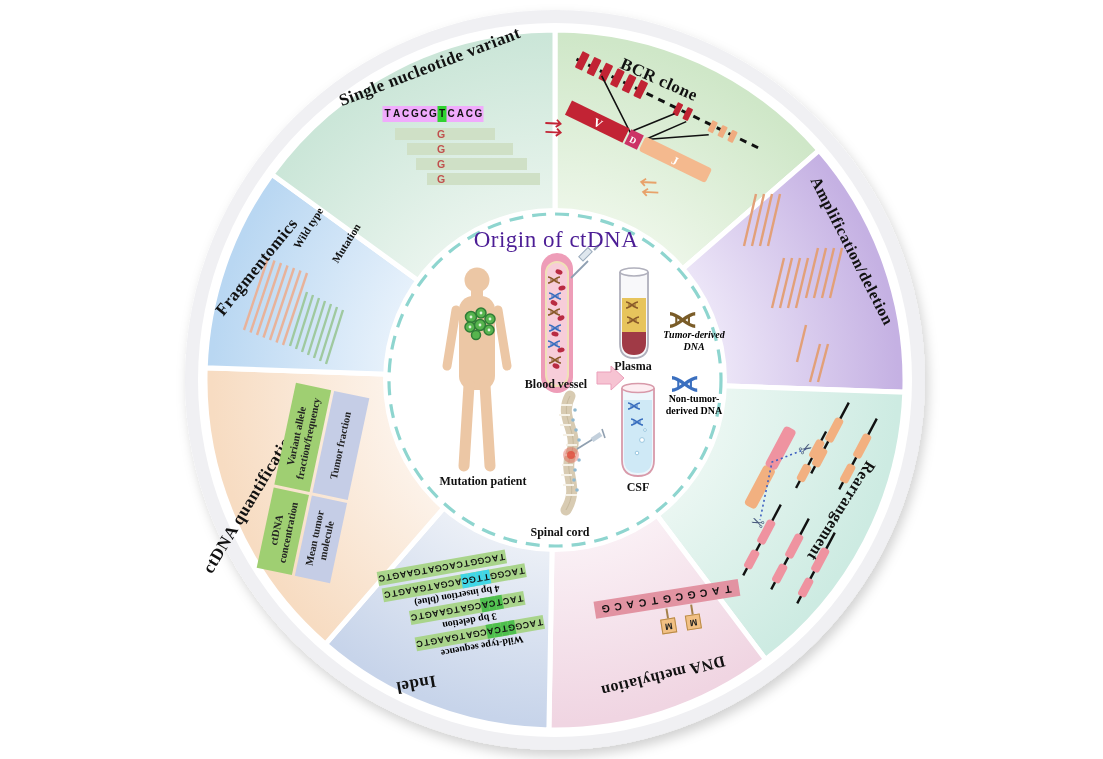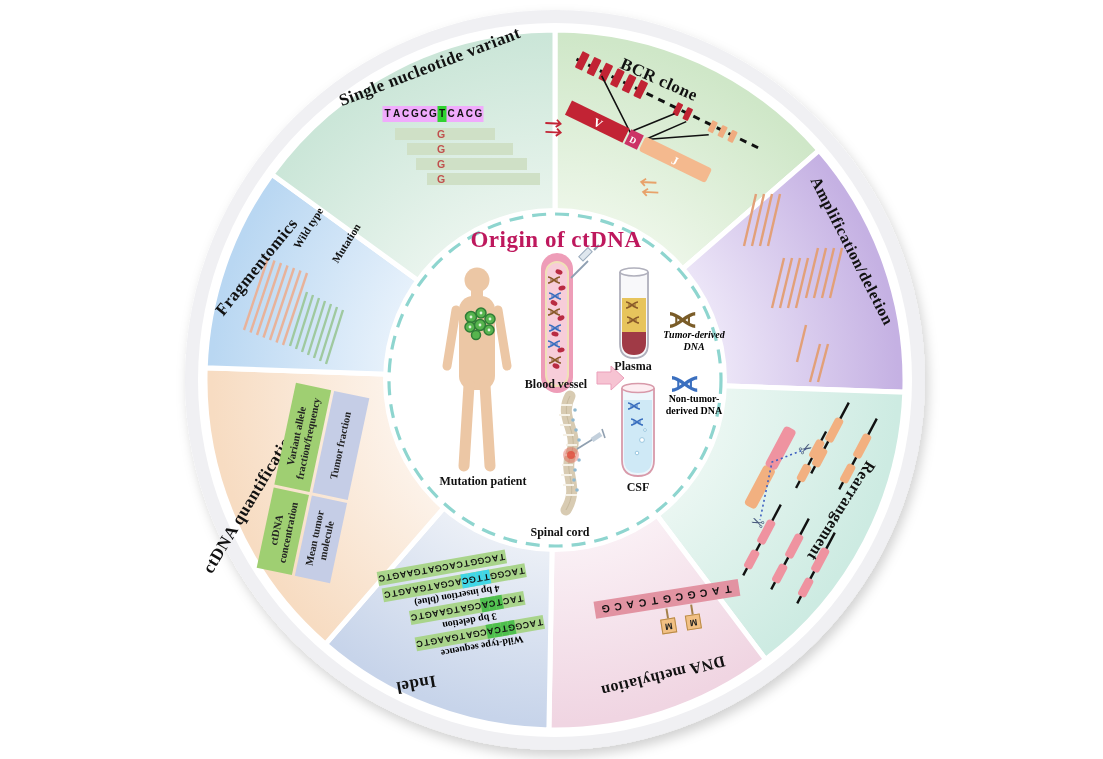--- a/index.html
+++ b/index.html
@@ -3,21 +3,21 @@
 <meta charset="utf-8">
 <style>
   html,body{margin:0;padding:0;background:#ffffff;}
   #stage{position:relative;width:1103px;height:759px;overflow:hidden;
          font-family:"Liberation Serif",serif;background:#ffffff;}
   svg{position:absolute;left:0;top:0;}
   .pos{position:absolute;transform:translate(-50%,-50%) rotate(var(--r,0deg));
        white-space:nowrap;}
   .wedge-title{font-weight:bold;color:#111;font-size:17px;letter-spacing:.5px;}
   .small-title{font-size:16px;}
-  .center-title{font-size:23px;font-weight:bold;color:#be185d;letter-spacing:.5px;}
+  .center-title{font-size:23px;font-weight:normal;color:#4c1d95;letter-spacing:.5px;}
   .lbl{font-weight:bold;color:#111;font-size:12px;}
   
   .seqbar{display:block;text-align:center;font-family:"Liberation Sans",sans-serif;
           font-weight:bold;color:#111;}
   .seqbar span{display:inline-block;text-align:center;}
   .snv-seq{background:#f0abfc;height:16px;line-height:16px;font-size:10px;}
   .snv-seq span{width:9.1px;}
   .hl-bright{background:#2fd32f;}
   .hl-green{background:#4ebf4e;}
   .hl-cyan{background:#40d6e8;}

